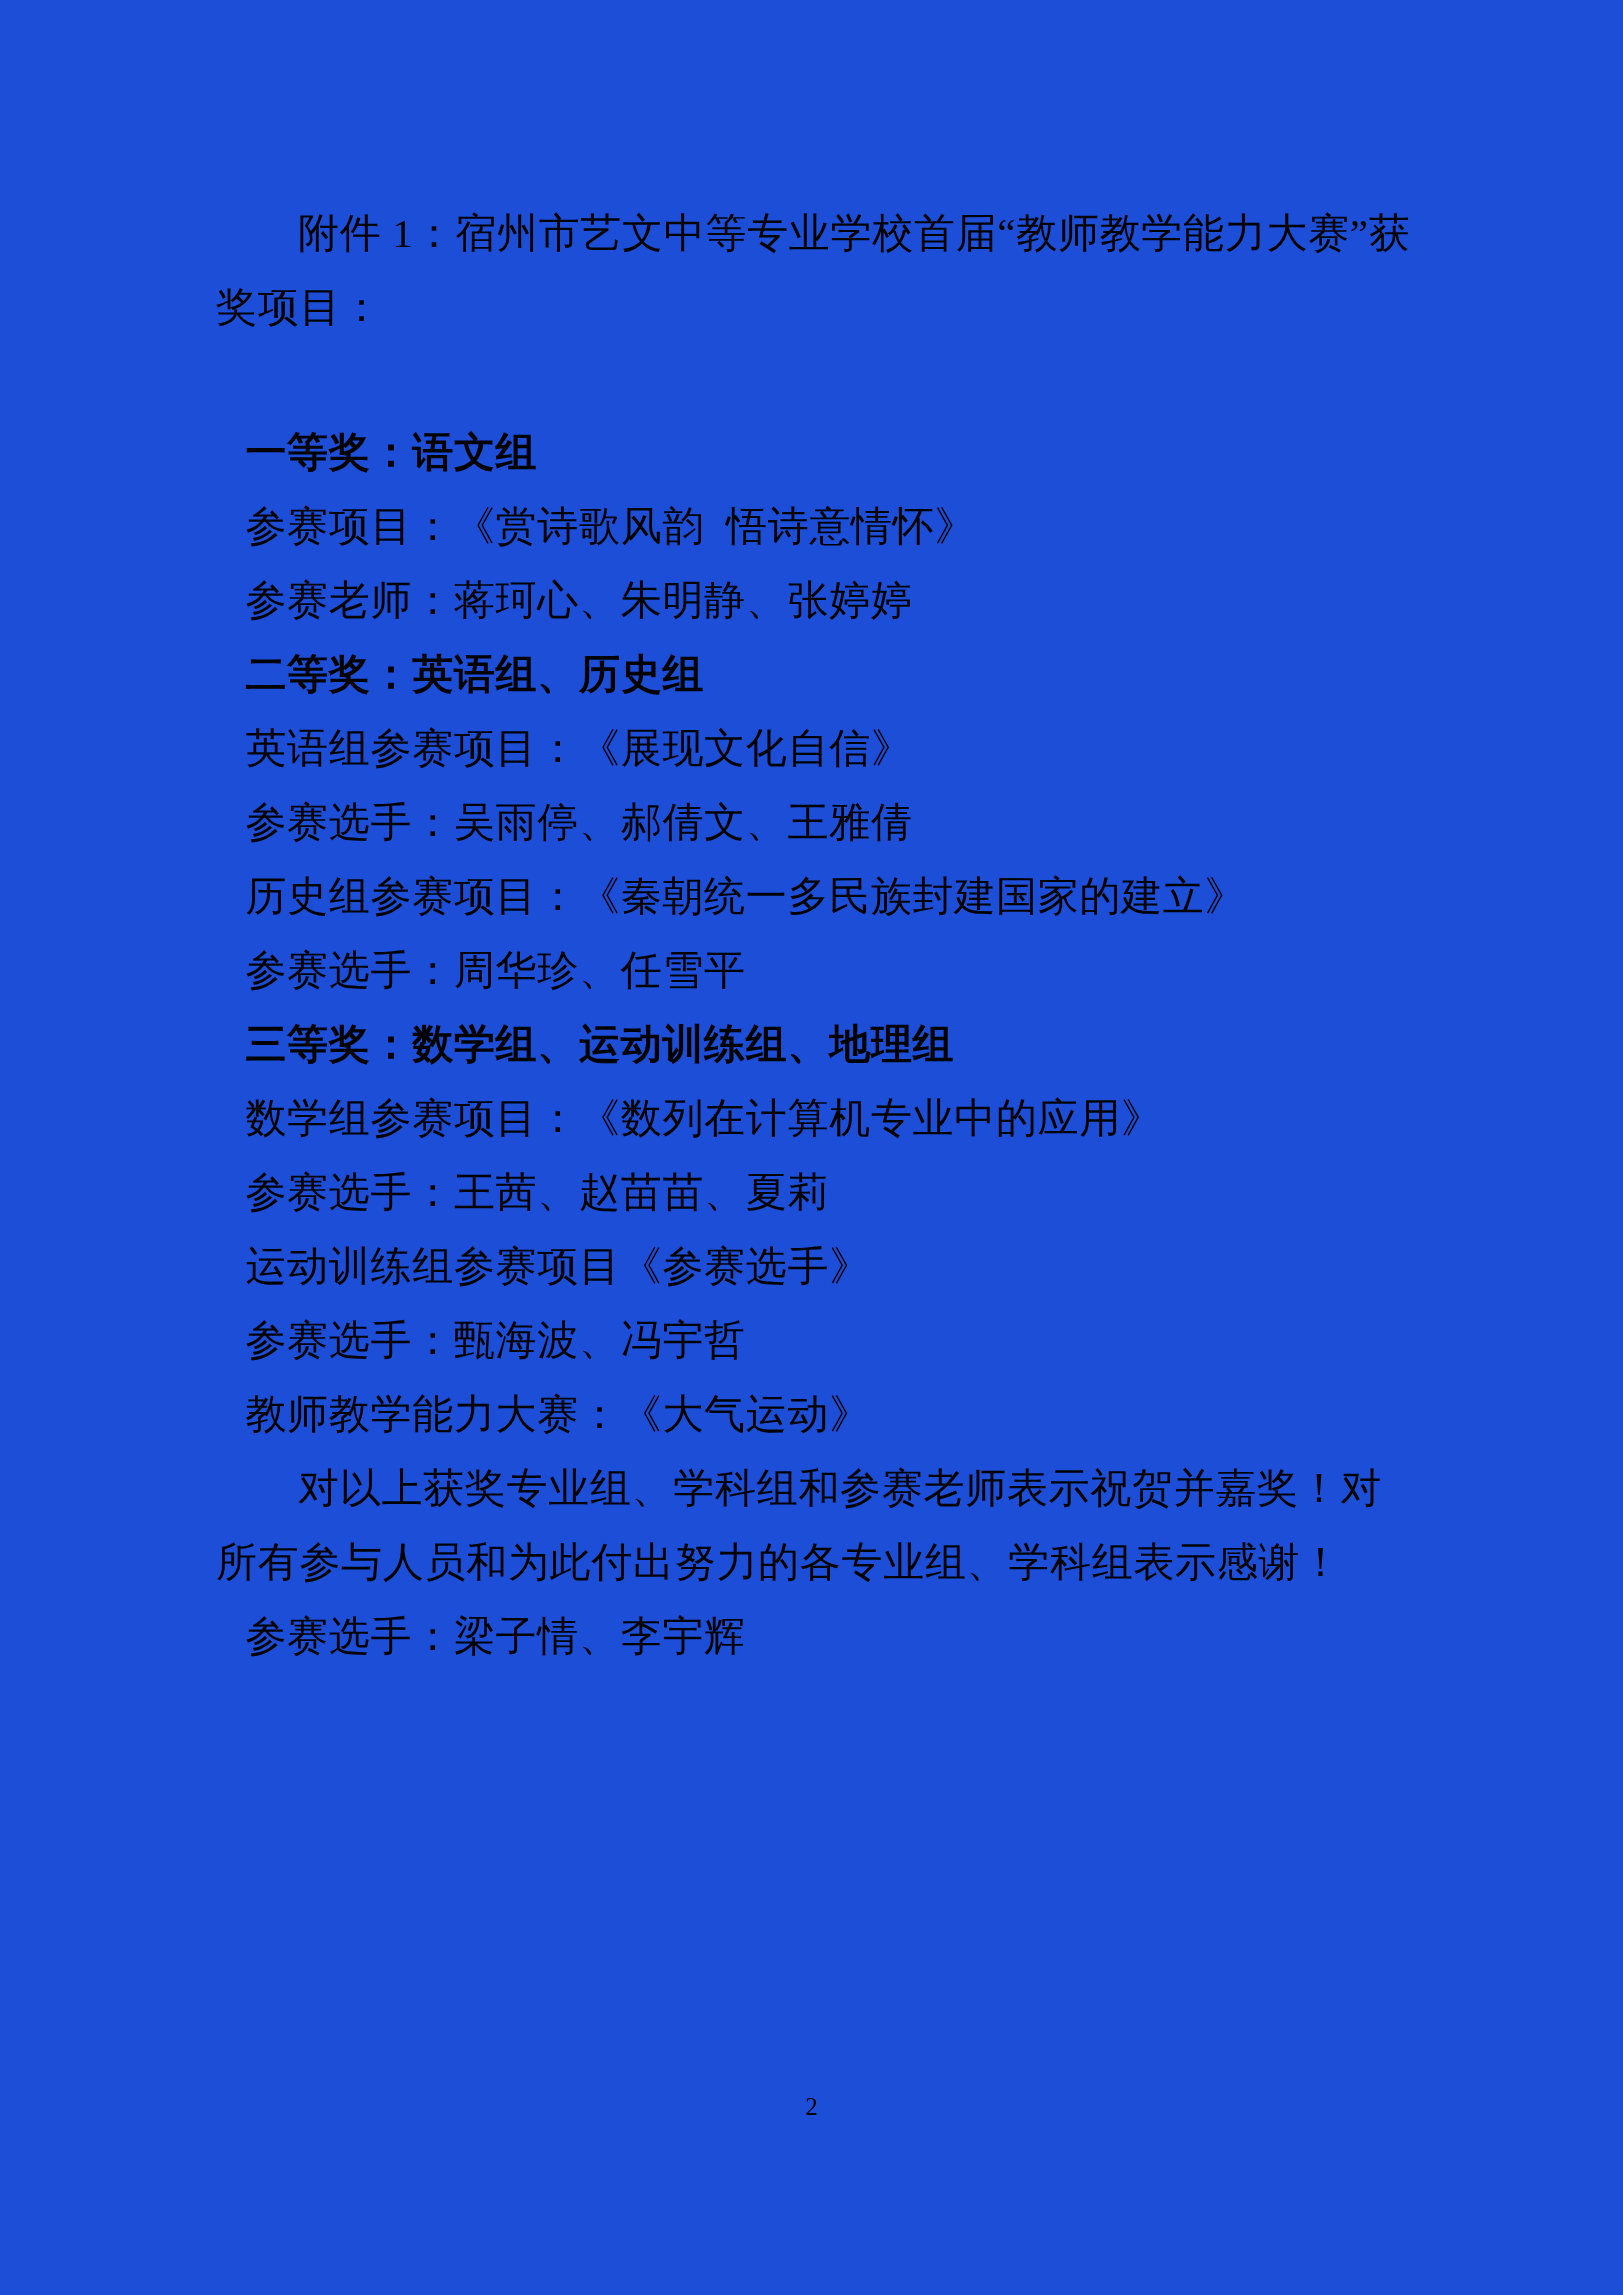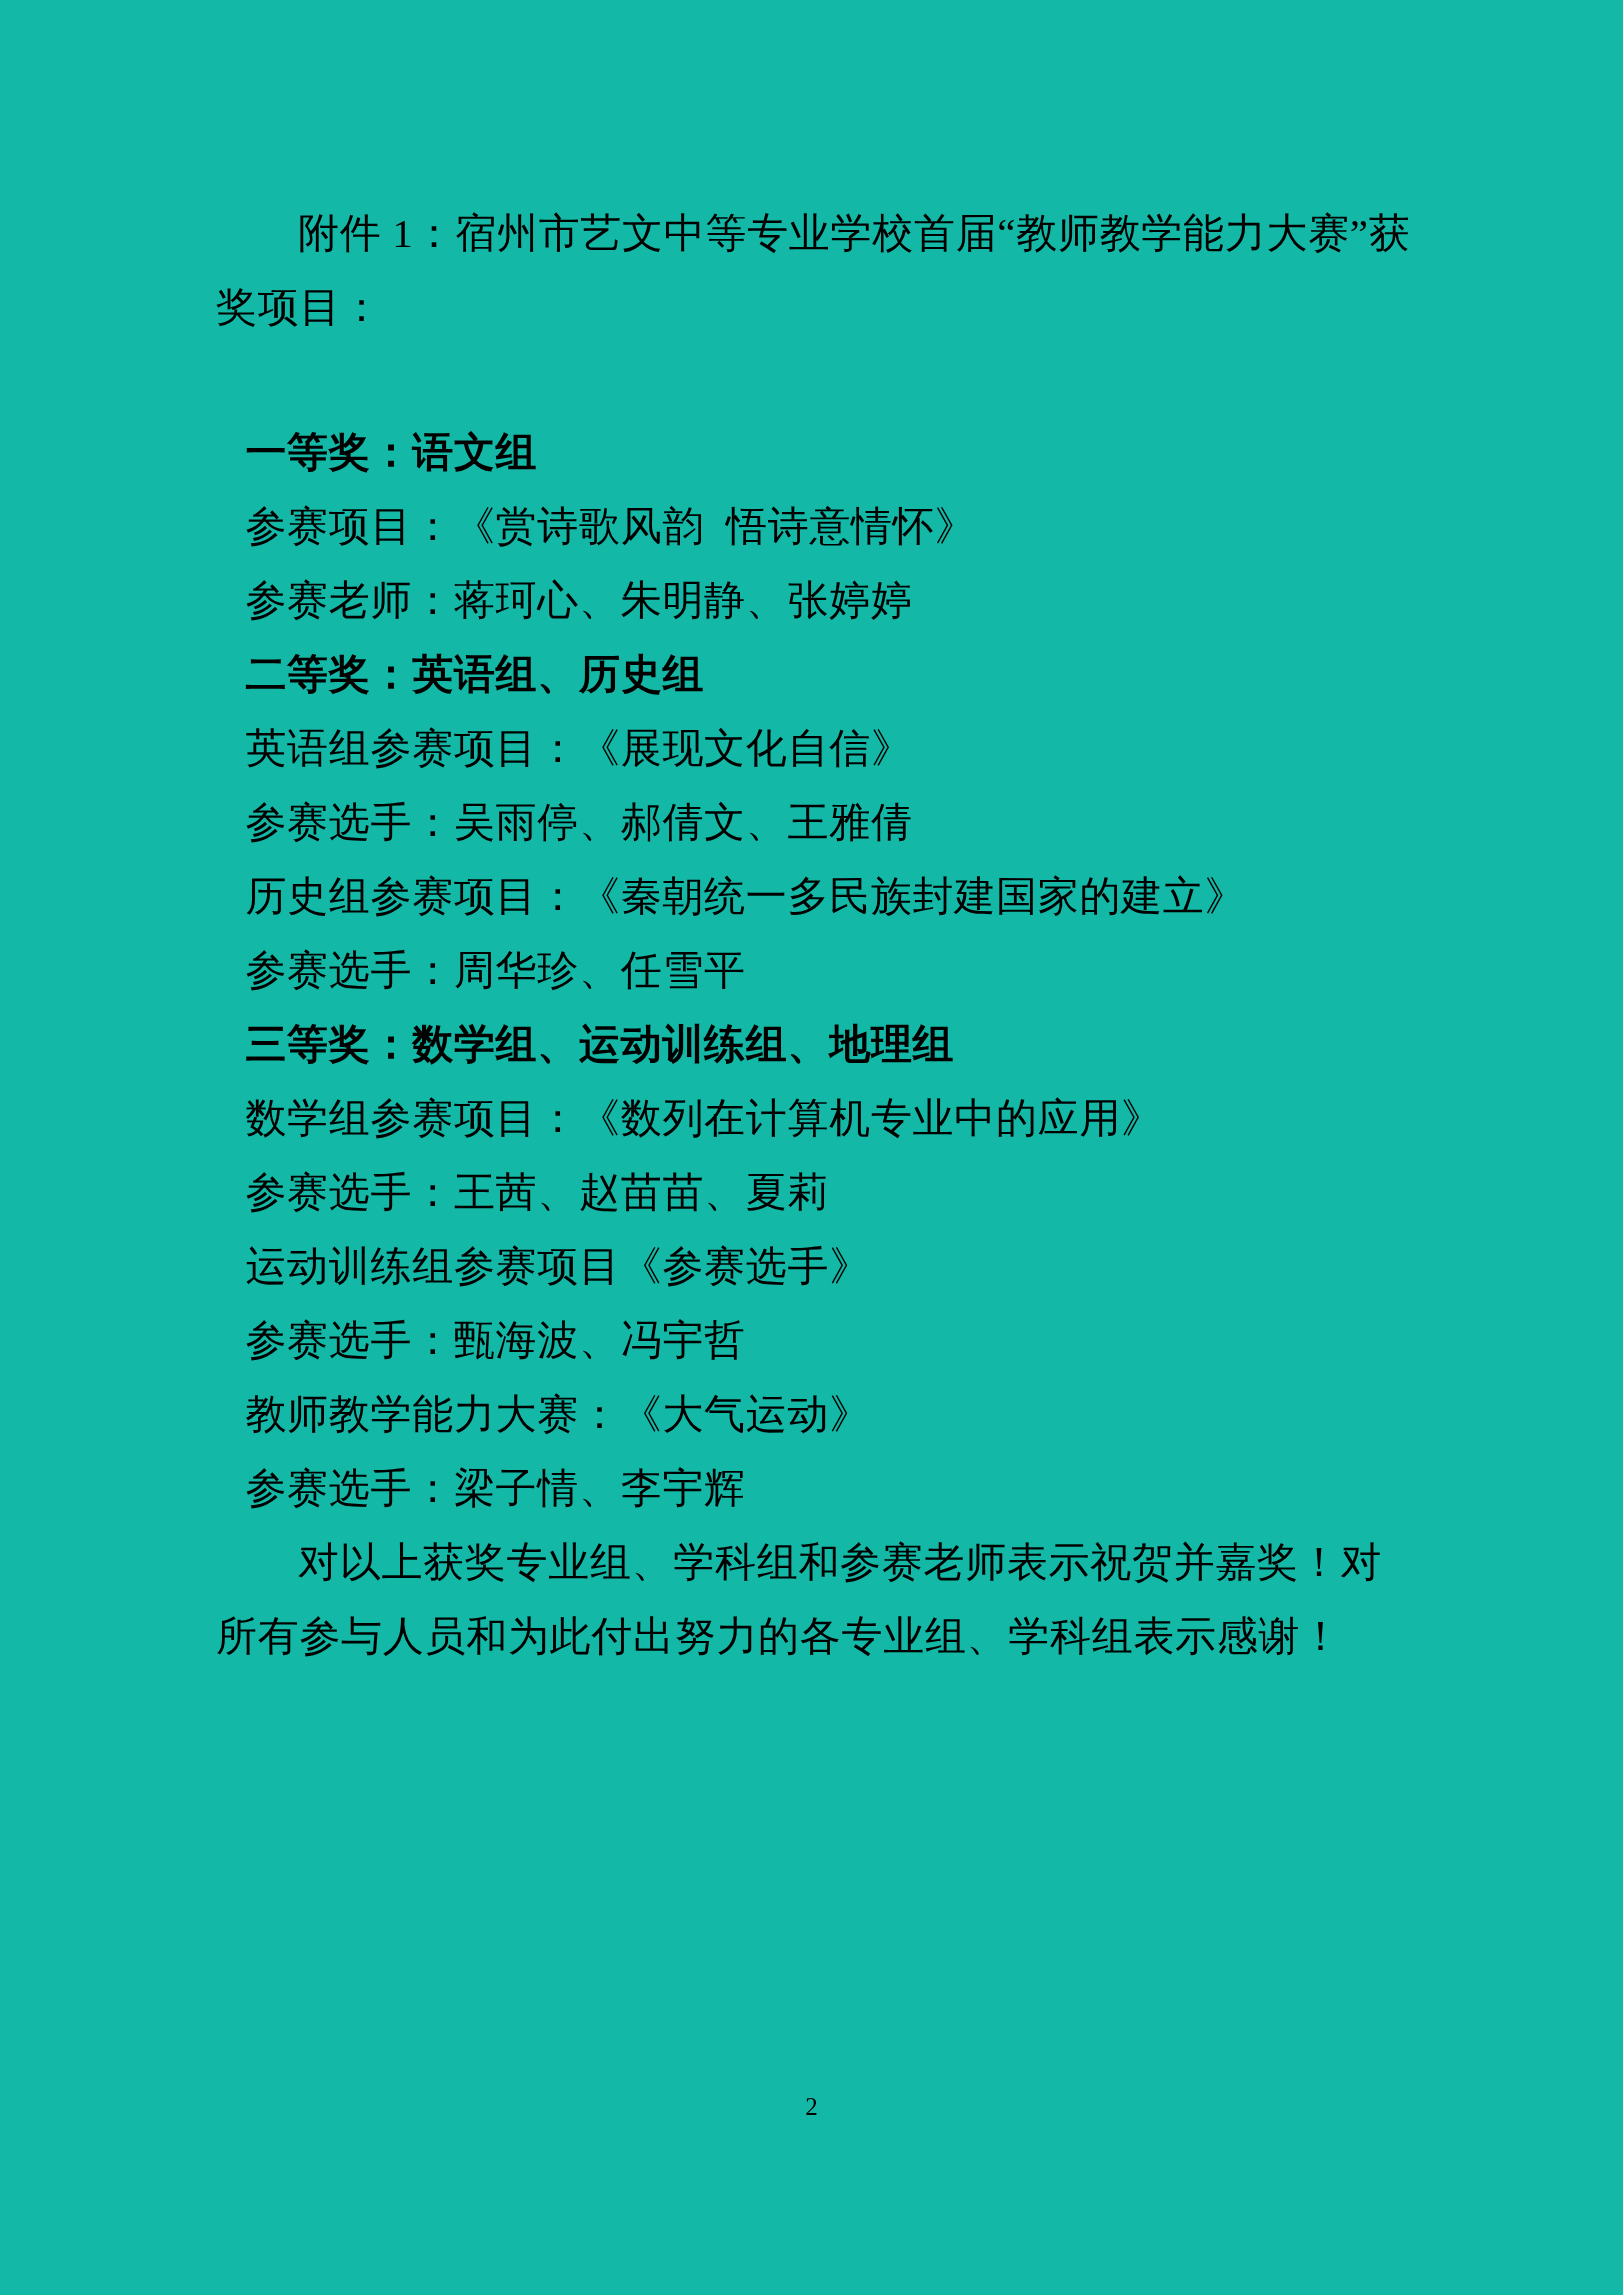--- a/index.html
+++ b/index.html
@@ -8,21 +8,21 @@
     background: #ffffff;
   }
   body {
     font-family: "Liberation Serif", "DejaVu Serif", serif;
     color: #000000;
   }
   .page {
     position: relative;
     width: 1623px;
     height: 2295px;
-    background: #14b8a6;
+    background: #1d4ed8;
     box-sizing: border-box;
     overflow: hidden;
     padding-left: 40px;
   }
   .content {
     position: absolute;
     left: 216px;
     top: 196px;
     width: 1197px;
   }
@@ -73,21 +73,21 @@
     <p class="para block-line">参赛选手：吴雨停、郝倩文、王雅倩</p>
     <p class="para block-line">历史组参赛项目：《秦朝统一多民族封建国家的建立》</p>
     <p class="para block-line">参赛选手：周华珍、任雪平</p>
 
     <p class="para bold block-line">三等奖：数学组、运动训练组、地理组</p>
     <p class="para block-line">数学组参赛项目：《数列在计算机专业中的应用》</p>
     <p class="para block-line">参赛选手：王茜、赵苗苗、夏莉</p>
     <p class="para block-line">运动训练组参赛项目《参赛选手》</p>
     <p class="para block-line">参赛选手：甄海波、冯宇哲</p>
     <p class="para block-line">教师教学能力大赛：《大气运动》</p>
+    <p class="para indent">对以上获奖专业组、学科组和参赛老师表示祝贺并嘉奖！对所有参与人员和为此付出努力的各专业组、学科组表示感谢！</p>
+
     <p class="para block-line">参赛选手：梁子情、李宇辉</p>
-
-    <p class="para indent">对以上获奖专业组、学科组和参赛老师表示祝贺并嘉奖！对所有参与人员和为此付出努力的各专业组、学科组表示感谢！</p>
 
   </div>
 
   <div class="page-number">2</div>
 </div>
 
 
 </body></html>

